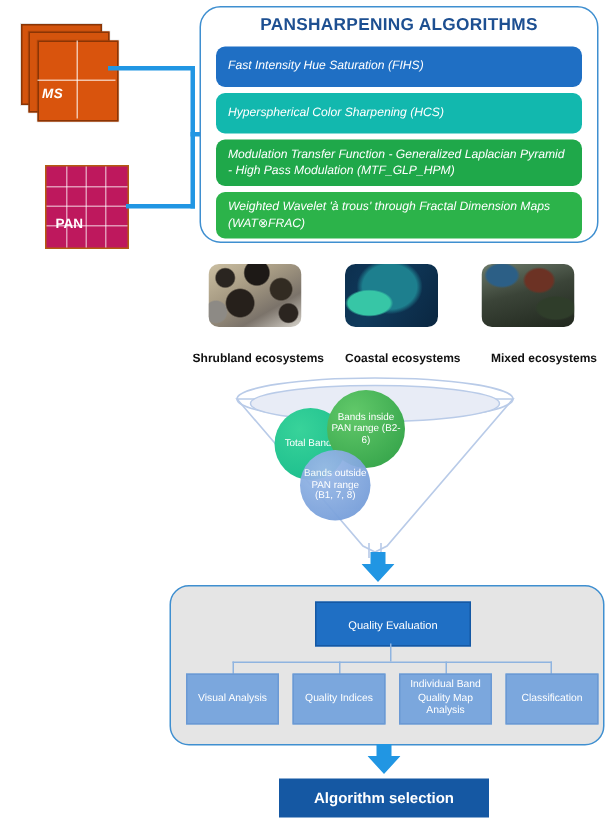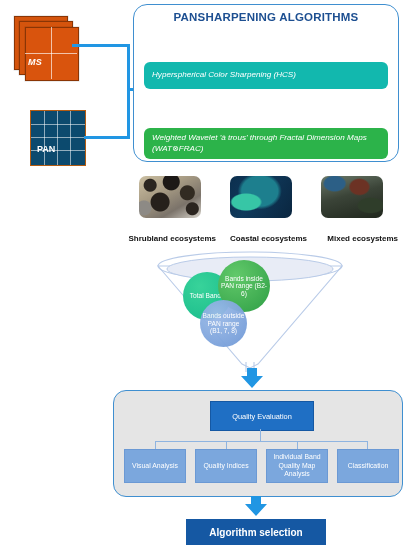--- a/index.html
+++ b/index.html
@@ -15,21 +15,21 @@
   .ms-s2{left:5px;top:5px;}
   .ms-s3{left:11px;top:11px;background:#d9540d;}
   .ms-grid{position:absolute;left:11px;top:11px;width:52px;height:52px;}
   .ms-grid i{position:absolute;background:rgba(255,255,255,.65);}
   .ms-grid i.v{width:1px;height:52px;left:26px;top:0;}
   .ms-grid i.h{height:1px;width:52px;left:0;top:26px;}
   .ms-label{position:absolute;left:14px;top:41px;color:#fff;font-weight:bold;font-size:9px;
             letter-spacing:.3px;font-style:italic;}
 
   
-  #pan-box{left:30px;top:110px;width:54px;height:54px;background:#0c4a6e;
+  #pan-box{left:30px;top:110px;width:54px;height:54px;background:#be185d;
            border:1px solid #b35b12;}
   #pan-box .g{position:absolute;background:rgba(255,255,255,.55);}
   #pan-box .gv{width:1px;height:100%;top:0;}
   #pan-box .gh{height:1px;width:100%;left:0;}
   .pan-label{position:absolute;left:6px;top:33px;color:#fff;font-weight:bold;font-size:9px;}
 
   
   .ln{position:absolute;background:#2196e3;}
 
   
@@ -132,21 +132,23 @@
 </div>
 
 <div class="abs ln" style="left:72px;top:44px;width:58px;height:3px;"></div>
 <div class="abs ln" style="left:84px;top:136px;width:46px;height:3px;"></div>
 <div class="abs ln" style="left:127px;top:44px;width:3px;height:95px;"></div>
 <div class="abs ln" style="left:127px;top:88px;width:22px;height:3px;"></div>
 <div class="abs dn-arrow" style="left:148px;top:84px;border-left:8px solid #2196e3;border-top:5.5px solid transparent;border-bottom:5.5px solid transparent;"></div>
 
 <div class="abs" id="alg-panel">
   <div id="alg-title">PANSHARPENING ALGORITHMS</div>
+  <div class="alg-box" id="alg0">Fast Intensity Hue Saturation (FIHS)</div>
   <div class="alg-box" id="alg1">Hyperspherical Color Sharpening (HCS)</div>
+  <div class="alg-box" id="alg2">Modulation Transfer Function - Generalized Laplacian Pyramid - High Pass Modulation (MTF_GLP_HPM)</div>
   <div class="alg-box" id="alg3">Weighted Wavelet 'à trous' through Fractal Dimension Maps (WAT⊗FRAC)</div>
 </div>
 
 <div class="abs eco" id="eco0"></div>
 <div class="abs eco" id="eco1"></div>
 <div class="abs eco" id="eco2"></div>
 <div class="abs eco-cap" id="eco-cap0">Shrubland ecosystems</div>
 <div class="abs eco-cap" id="eco-cap1">Coastal ecosystems</div>
 <div class="abs eco-cap" id="eco-cap2">Mixed ecosystems</div>
 

